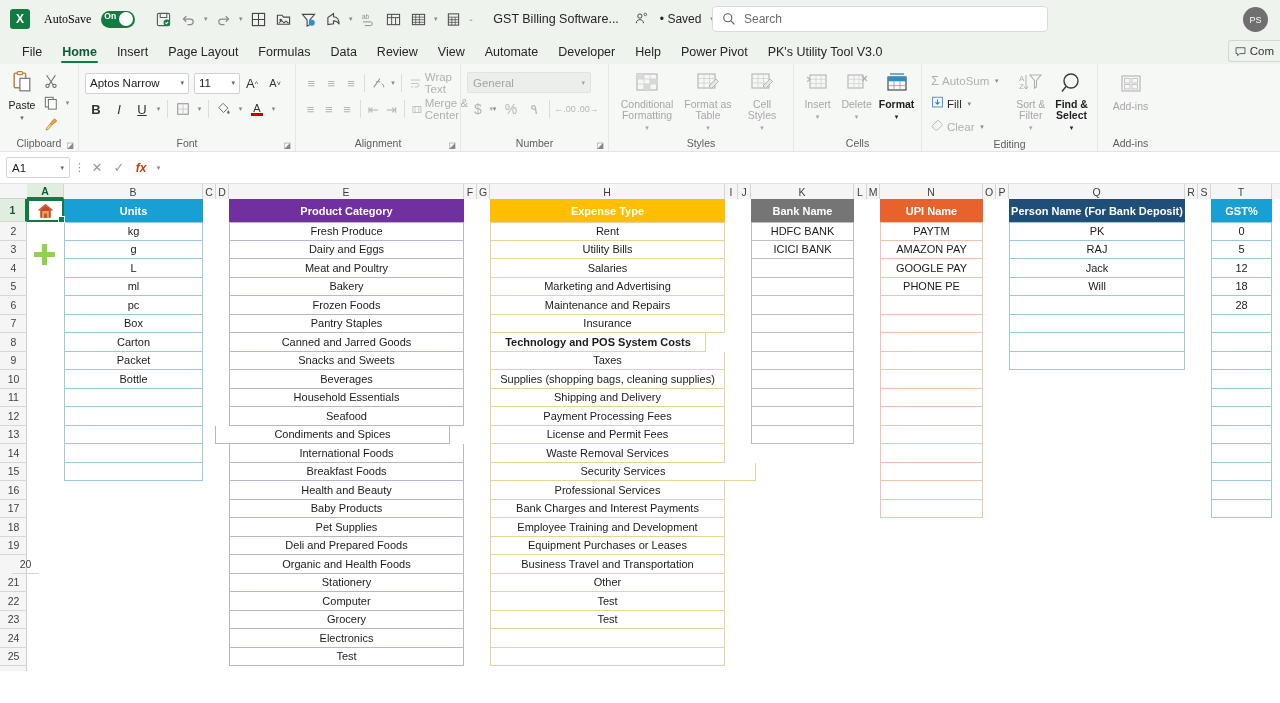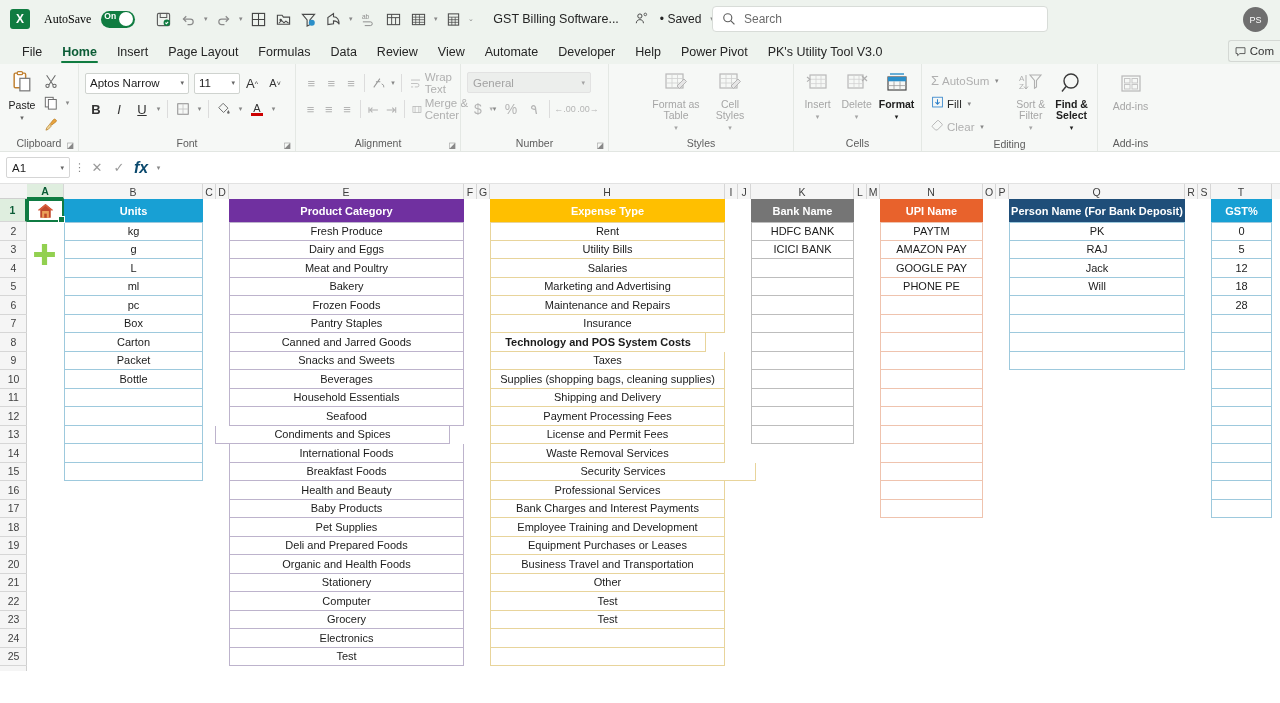--- a/index.html
+++ b/index.html
@@ -493,20 +493,33 @@
         <div class="smbtn dim" style="font-size:9px">←.00</div>
         <div class="smbtn dim" style="font-size:9px">.00→</div>
       </div>
     </div>
     <div class="rgroup-label">Number</div>
     <span class="dlg">◪</span>
   </div>
 
   <div class="rgroup" style="width:185px">
     <div class="rgroup-body" style="gap:6px;padding-top:2px;justify-content:center">
+      <div class="bigbtn dim" style="width:58px">
+        <span class="gl">
+          <svg width="24" height="22" viewBox="0 0 24 22">
+              <rect x="2" y="2" width="20" height="16" fill="none" stroke="#b8b8b8" stroke-width="1.2"></rect>
+              <rect x="2" y="2" width="7" height="5" fill="#d9d9d9"></rect>
+              <rect x="15" y="7" width="7" height="5" fill="#d9d9d9"></rect>
+              <rect x="9" y="12" width="6" height="6" fill="#d9d9d9"></rect>
+              <path d="M2 7h20M2 12h20M9 2v16M15 2v16" stroke="#cfcfcf" stroke-width=".8"></path>
+            </svg>
+        </span>
+        <span>Conditional Formatting</span>
+        <span style="font-size:7px">▾</span>
+      </div>
       <div class="bigbtn dim" style="width:52px">
         <span class="gl">
           <svg width="24" height="22" viewBox="0 0 24 22">
               <rect x="2" y="2" width="17" height="14" fill="none" stroke="#b8b8b8" stroke-width="1.2"></rect>
               <path d="M2 6.5h17M2 11h17M8 2v14M13.5 2v14" stroke="#cfcfcf" stroke-width=".8"></path>
               <path d="M13 14l7-7 2.5 2.5-7 7z" fill="#e6e6e6" stroke="#b0b0b0" stroke-width=".9"></path>
             </svg>
         </span>
         <span>Format as Table</span>
         <span style="font-size:7px">▾</span>
@@ -640,21 +653,21 @@
 </div>
 
 <div class="fbar">
   <div class="namebox">
     <span>A1</span>
     <span style="font-size:7px;color:#666">▾</span>
   </div>
   <span style="color:#888;font-size:11px;letter-spacing:-1px">⋮</span>
   <div class="fbicon">✕</div>
   <div class="fbicon">✓</div>
-  <div class="fbicon" style="font-style:italic;font-weight:bold;color:#0c4a6e;font-size:16px">fx</div>
+  <div class="fbicon" style="font-style:italic;font-weight:bold;color:#c2410c;font-size:12px">fx</div>
   <span class="caretmini">▾</span>
   <input class="finput" value="" style="">
 </div>
 
 <div class="grid">
   <div class="corner"></div>
   <div class="colhdr" id="colhdr">
       <div class="ch sel" style="left: 27px; width: 37px;">A</div>
       <div class="ch" style="left: 64px; width: 139px;">B</div>
       <div class="ch" style="left: 203px; width: 13px;">C</div>
@@ -690,21 +703,21 @@
       <div class="rh" style="top: 171px; height: 18.5px;">10</div>
       <div class="rh" style="top: 189.5px; height: 18.5px;">11</div>
       <div class="rh" style="top: 208px; height: 18.5px;">12</div>
       <div class="rh" style="top: 226.5px; height: 18.5px;">13</div>
       <div class="rh" style="top: 245px; height: 18.5px;">14</div>
       <div class="rh" style="top: 263.5px; height: 18.5px;">15</div>
       <div class="rh" style="top: 282px; height: 18.5px;">16</div>
       <div class="rh" style="top: 300.5px; height: 18.5px;">17</div>
       <div class="rh" style="top: 319px; height: 18.5px;">18</div>
       <div class="rh" style="top: 337.5px; height: 18.5px;">19</div>
-      <div class="rh" style="top: 356px; height: 18.5px;">20</div>
+      <div class="rh" style="top: 356px; height: 18.5px; margin-left: 12px;">20</div>
       <div class="rh" style="top: 374.5px; height: 18.5px;">21</div>
       <div class="rh" style="top: 393px; height: 18.5px;">22</div>
       <div class="rh" style="top: 411.5px; height: 18.5px;">23</div>
       <div class="rh" style="top: 430px; height: 18.5px;">24</div>
       <div class="rh" style="top: 448.5px; height: 18.5px;">25</div>
     </div>
   <div class="cellarea" id="cellarea">
       <div class="hdrcell" style="left: 37px; top: 0px; width: 139px; height: 23px; background: rgb(24, 160, 212); color: rgb(255, 255, 255);">Units</div>
       <div class="datacell" style="left: 37px; top: 23px; width: 139px; height: 18.5px; border-width: 1px; border-style: solid; border-color: rgb(157, 201, 221);">kg</div>
       <div class="datacell" style="left: 37px; top: 41.5px; width: 139px; height: 18.5px; border-left: 1px solid rgb(157, 201, 221); border-right: 1px solid rgb(157, 201, 221); border-bottom: 1px solid rgb(157, 201, 221);">g</div>

